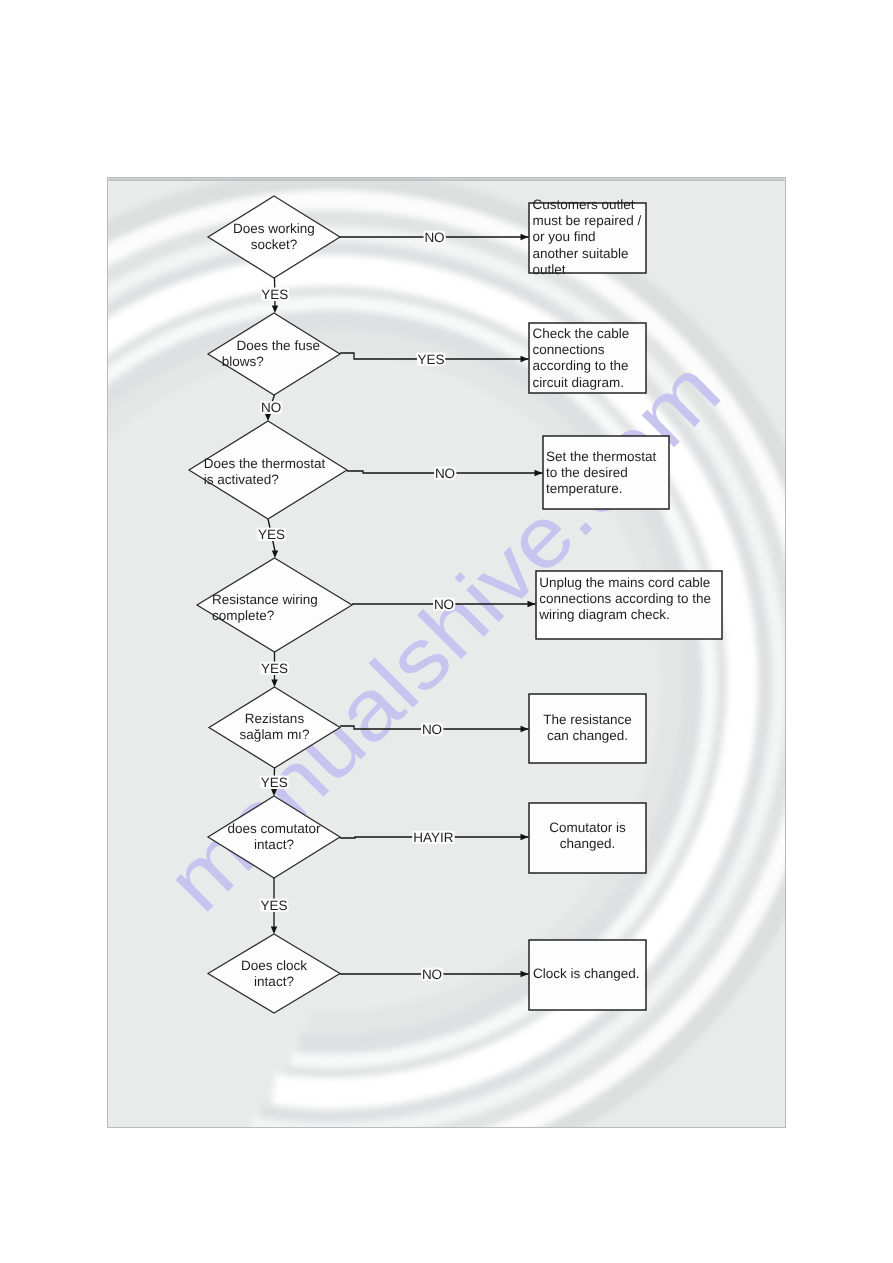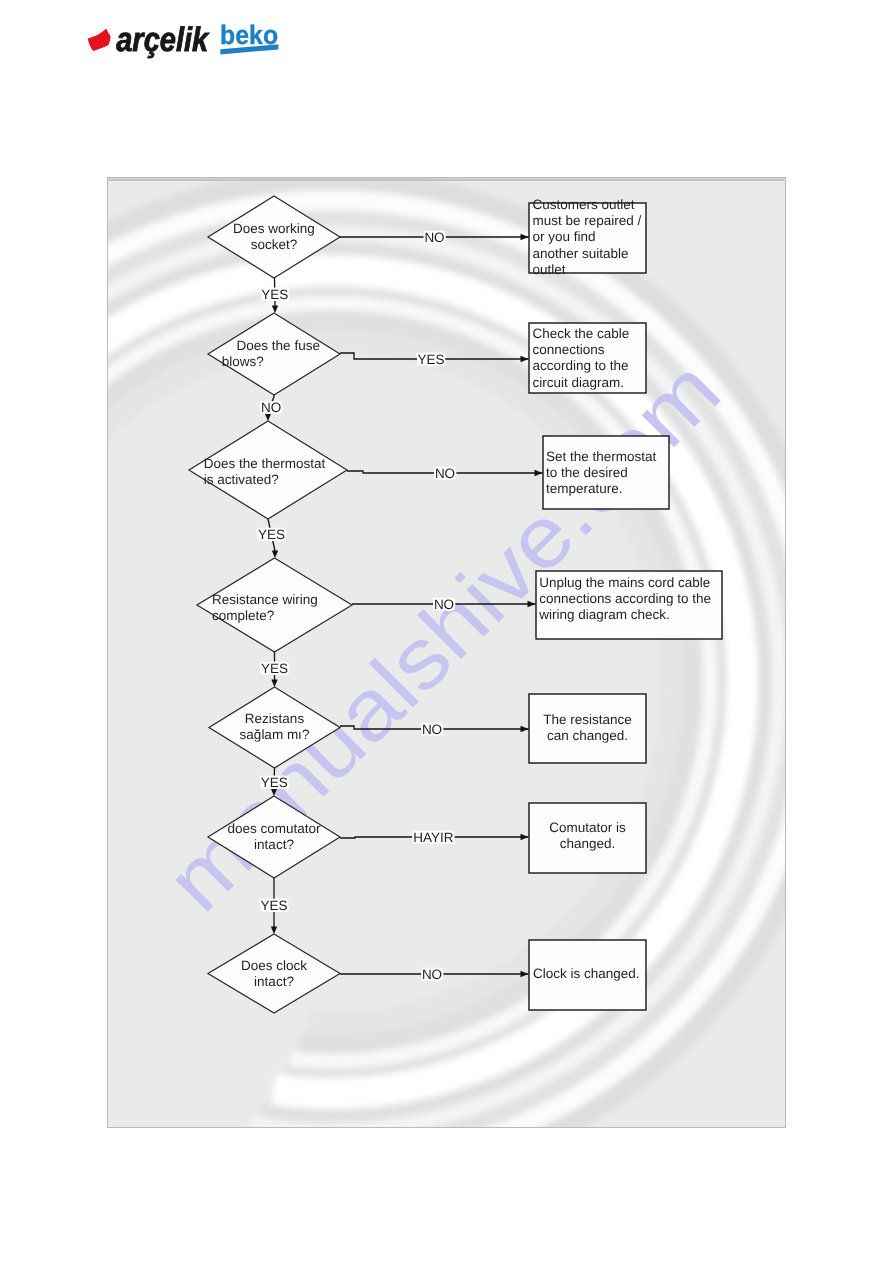--- a/index.html
+++ b/index.html
@@ -13,32 +13,20 @@
   #panel-svg text{fill:#1f1f1f;font-family:"Liberation Sans",sans-serif;}
   svg text{-webkit-font-smoothing:antialiased;text-rendering:geometricPrecision;}
   #panel-svg text.wm{fill:#c7c5ef;}
   #panel-svg text.elabel{paint-order:stroke;stroke:#fdfdfd;stroke-width:4px;stroke-linejoin:round;fill:#1f1f1f;}
 </style>
 </head>
 <body>
 
 <div class="page">
 
-  <div id="logo">
-    <svg width="210" height="48" viewBox="0 0 210 48" xmlns="http://www.w3.org/2000/svg">
-      <g>
-        <path d="M20.2 14.5 C16.4 18.6 8.6 22.8 1.7 24.4 C2.6 29.3 4.6 33.8 7.4 36.9 C13.0 35.3 19.2 33.3 22.5 31.1 C23.9 28.0 24.6 24.6 24.5 22.1 C23.0 19.9 21.2 17.0 20.2 14.5 Z" fill="#e3131d"></path>
-        <text x="30.2" y="36.8" font-size="34" font-style="italic" font-weight="bold" fill="#171717" stroke="#171717" stroke-width="0.9" font-family="'Liberation Sans',sans-serif" textLength="92" lengthAdjust="spacingAndGlyphs">arçelik</text>
-      </g>
-      <g>
-        <text x="134.1" y="29.5" font-size="26.5" font-weight="bold" fill="#1b80c6" stroke="#1b80c6" stroke-width="0.35" font-family="'Liberation Sans',sans-serif" textLength="58" lengthAdjust="spacingAndGlyphs">beko</text>
-        <path d="M134.3 35.3 L192.4 30.3 L192.4 35.4 L134.3 40.5 Z" fill="#1b80c6"></path>
-      </g>
-    </svg>
-  </div>
 
   <div id="panel">
     <svg id="panel-svg" width="679" height="951" viewBox="0 0 679 951" xmlns="http://www.w3.org/2000/svg">
       <defs>
         <clipPath id="panelclip">
             <rect x="0" y="0" width="679" height="951"></rect>
           </clipPath>
         <filter id="softarc" x="-20%" y="-20%" width="140%" height="140%">
             <feGaussianBlur stdDeviation="3.2"></feGaussianBlur>
           </filter>

